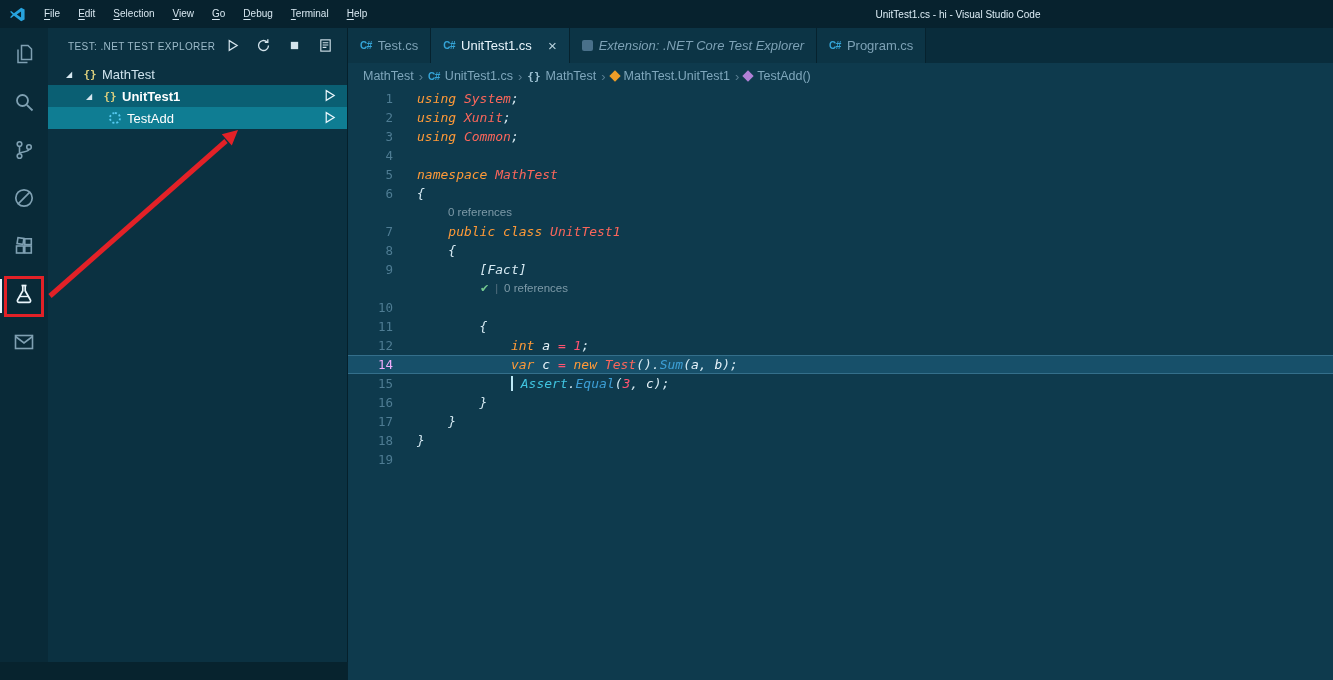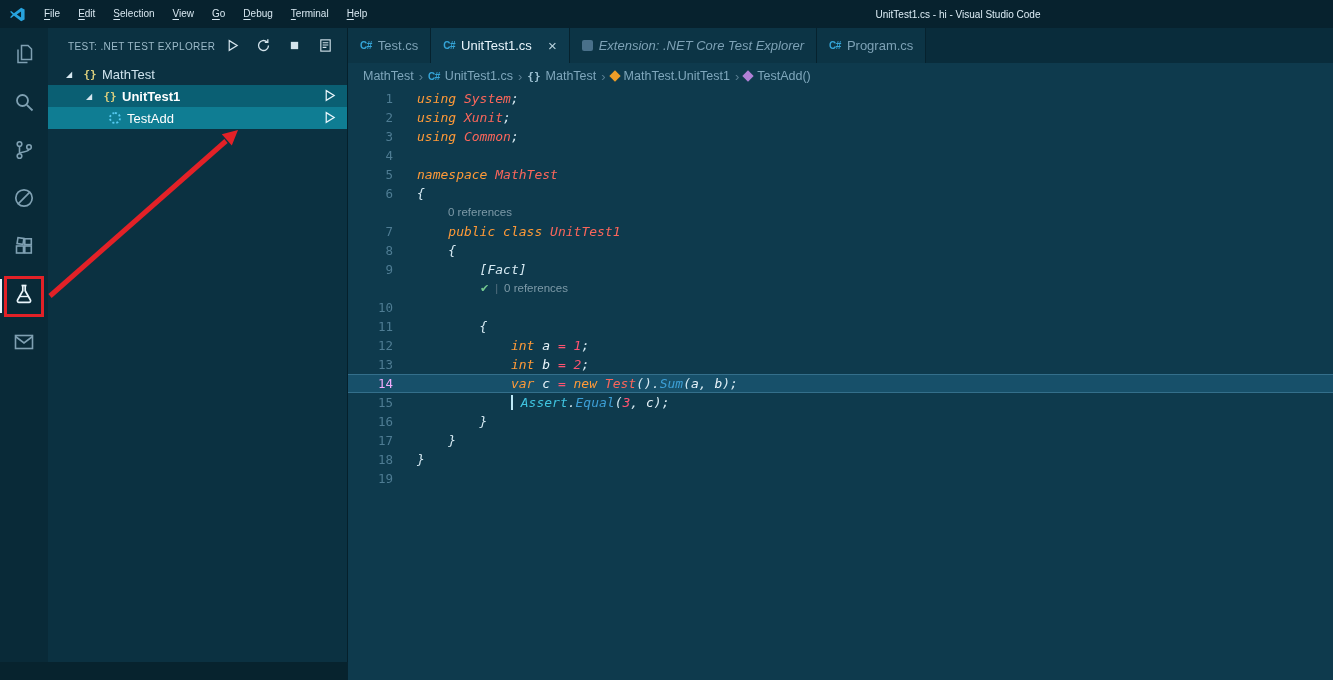--- a/index.html
+++ b/index.html
@@ -335,24 +335,20 @@
             <span class="gutter">10</span>
           </div>
           <div class="code-row">
             <span class="gutter">11</span>
             <span class="code-text"><span class="tk-p">        {</span></span>
           </div>
           <div class="code-row">
             <span class="gutter">12</span>
             <span class="code-text"><span class="tk-p">            </span><span class="tk-k">int </span><span class="tk-v">a </span><span class="tk-o">= </span><span class="tk-n">1</span><span class="tk-p">;</span></span>
           </div>
-          <div class="code-row">
-            <span class="gutter">13</span>
-            <span class="code-text"><span class="tk-p">            </span><span class="tk-k">int </span><span class="tk-v">b </span><span class="tk-o">= </span><span class="tk-n">2</span><span class="tk-p">;</span></span>
-          </div>
           <div class="code-row current-line">
             <span class="gutter">14</span>
             <span class="code-text"><span class="tk-p">            </span><span class="tk-k">var </span><span class="tk-v">c </span><span class="tk-o">= </span><span class="tk-k">new </span><span class="tk-c">Test</span><span class="tk-p">().</span><span class="tk-m">Sum</span><span class="tk-p">(</span><span class="tk-v">a</span><span class="tk-p">, </span><span class="tk-v">b</span><span class="tk-p">);</span></span>
           </div>
           <div class="code-row">
             <span class="gutter">15</span>
             <span class="code-text"><span class="tk-p">            </span><span class="caret"></span><span class="tk-p"> </span><span class="tk-a">Assert</span><span class="tk-p">.</span><span class="tk-m">Equal</span><span class="tk-p">(</span><span class="tk-n">3</span><span class="tk-p">, </span><span class="tk-v">c</span><span class="tk-p">);</span></span>
           </div>
           <div class="code-row">
             <span class="gutter">16</span>

